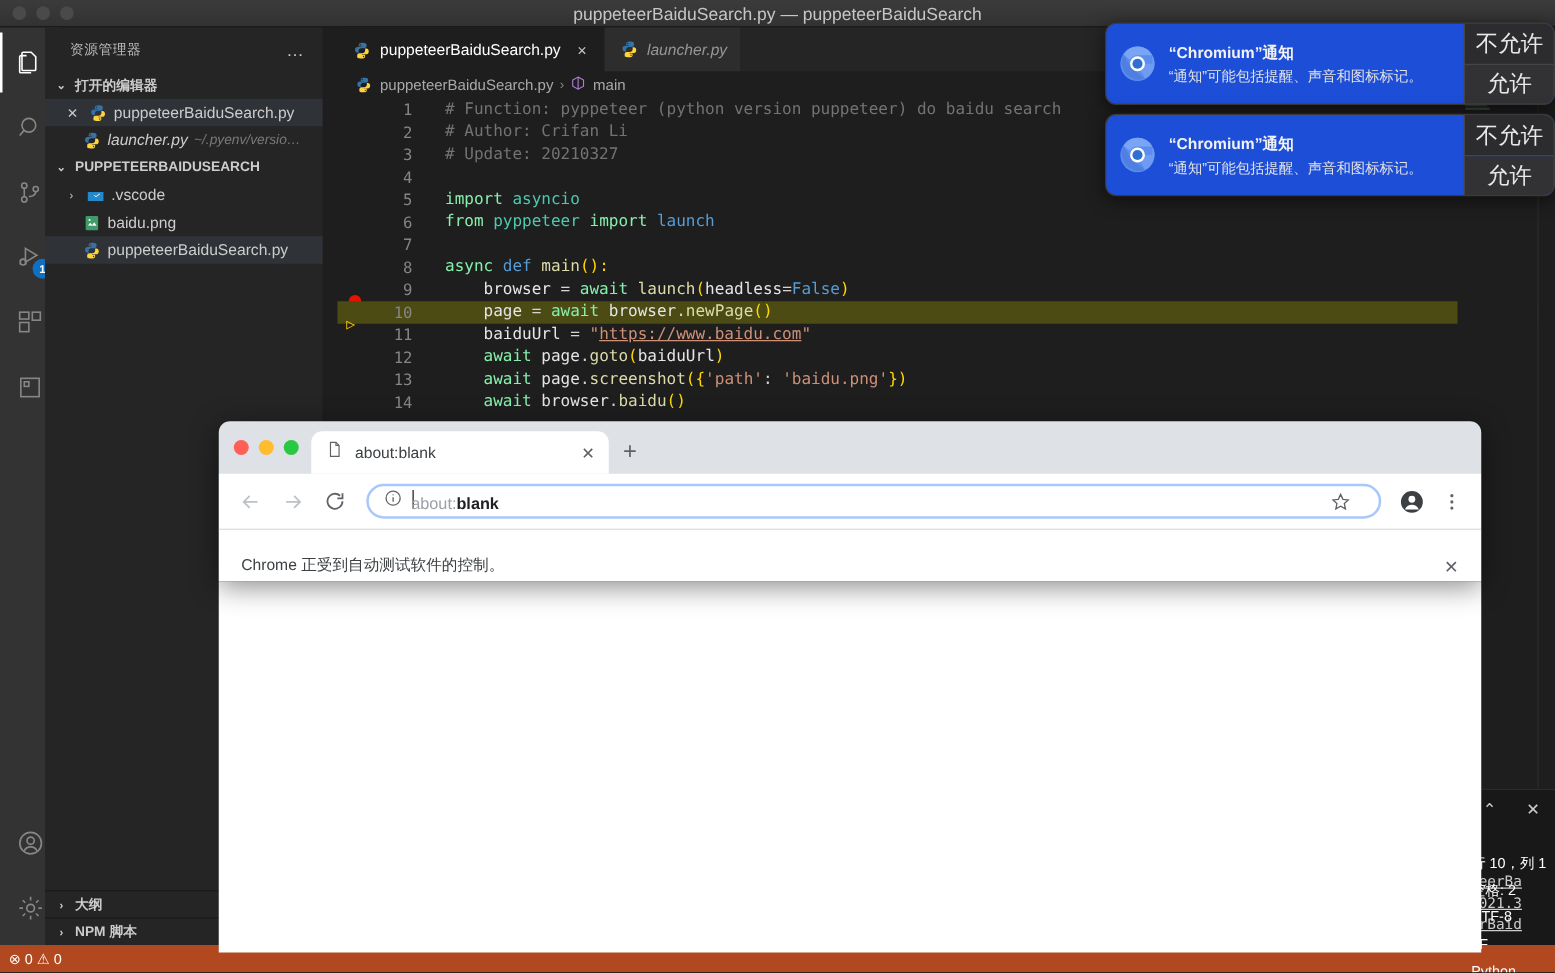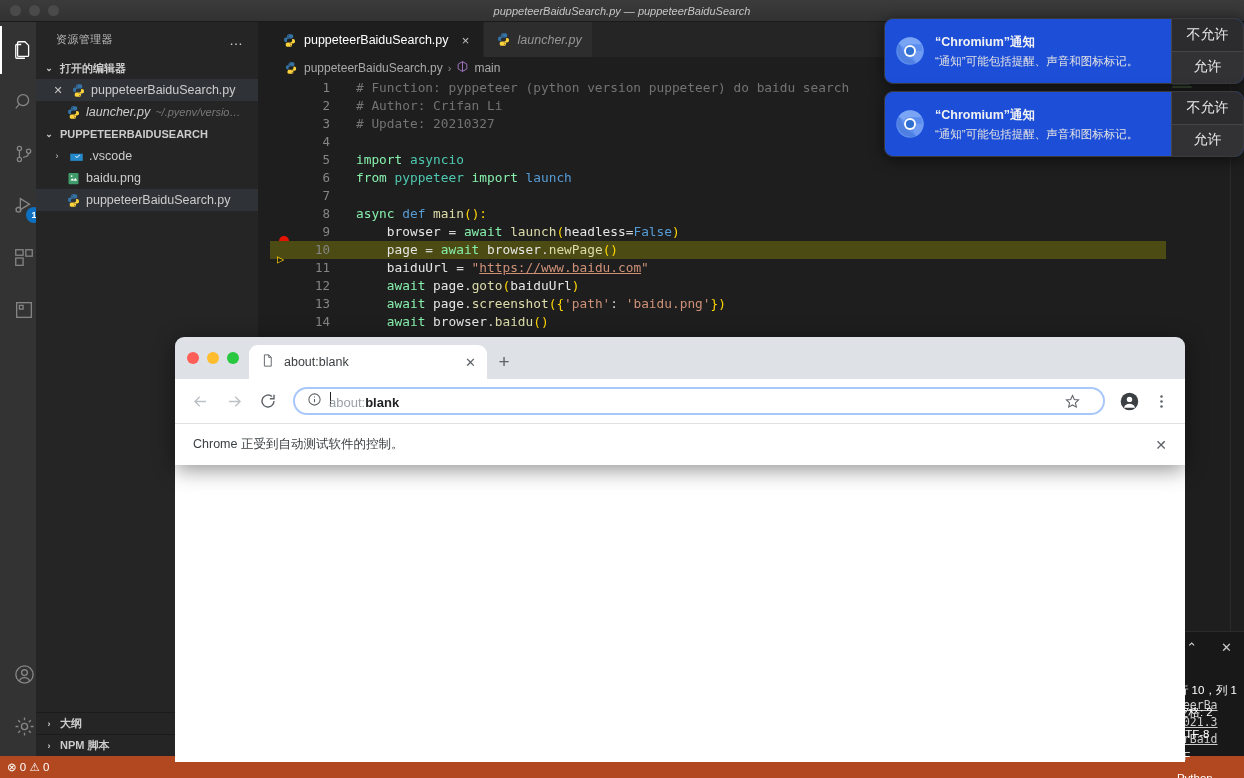--- a/index.html
+++ b/index.html
@@ -14,21 +14,21 @@
   .titlebar {
     position: absolute; left:0; top:0; width:1244px; height:22px;
     background: linear-gradient(#3b3b3b,#323232);
     border-bottom:1px solid #1a1a1a;
     display:flex; align-items:center;
   }
   .traffic { display:flex; gap:8px; margin-left:10px; }
   .tl { width:11px; height:11px; border-radius:50%; background:#4a4a4a; }
   .titlebar .tlabel {
     position:absolute; left:0; right:0; text-align:center;
-    font-size:11px; color:#c6c6c6; pointer-events:none;font-style:italic;
+    font-size:14px; color:#c6c6c6; pointer-events:none;
   }
 
   
   .activitybar {
     position:absolute; left:0; top:22px; width:48px; height:734px;
     background:#333333; display:flex; flex-direction:column; align-items:center;
   }
   .actitem {
     width:48px; height:48px; display:flex; align-items:center; justify-content:center;
     position:relative; color:#868686; margin-top:4px;
@@ -154,21 +154,21 @@
     overflow:hidden; border:1px solid #3a3a3c;
   }
   .notif .nbody { flex:1; display:flex; align-items:center; gap:10px; padding:0 10px; }
   .chromium-icon { width:30px; height:30px; flex:none; }
   .ntxt { display:flex; flex-direction:column; gap:3px; overflow:hidden;}
   .ntitle { font-size:12.5px; font-weight:bold; color:#f2f2f2; white-space:nowrap;}
   .nsub { font-size:11.5px; color:#e2e2e2; white-space:nowrap; }
   .nbtns { width:72px; display:flex; flex-direction:column; border-left:1px solid #454547; }
   .nbtn {
     flex:1; display:flex; align-items:center; justify-content:center;
-    font-size:14px; color:#e8e8e8;
+    font-size:18px; color:#e8e8e8;
   }
   .nbtn.deny { border-bottom:1px solid #454547; background:#2c2c2e;}
   .nbtn.allow { background:#323234; }
 
   
   .chrome {
     position:absolute; left:175px; top:337px; width:1010px; height:128px;
     background:#dee1e6; border-radius:9px 9px 0 0; overflow:hidden;
     box-shadow:0 4px 22px rgba(0,0,0,.45);
   }
@@ -194,21 +194,21 @@
   .omnibox {
     flex:1; height:28px; border:2px solid #a8c7fa; border-radius:15px; background:#fff;
     display:flex; align-items:center; gap:8px; padding:0 12px; margin:0 6px;
   }
   .omnibox .urltext { font-size:13px; color:#202124; }
   .omnibox .urltext .gray { color:#9aa0a6; }
   .caret { width:1px; height:15px; background:#202124; display:inline-block; margin-right:-2px;}
   .tbicon { width:28px; height:28px; display:flex; align-items:center; justify-content:center; color:#5f6368; }
   .infobar {
     height:42px; background:#ffffff; border-top:1px solid #e0e0e0;
-    display:flex; align-items:flex-end; padding:12px 18px; font-size:12.5px; color:#3c4043;
+    display:flex; align-items:flex-end; padding:4px 18px; font-size:12.5px; color:#3c4043;
   }
   .infobar .ibx { margin-left:auto; color:#5f6368; font-size:14px; }
 </style>
 </head>
 <body>
 
 <div id="root">
 
   <div class="titlebar">
     <div class="traffic">

